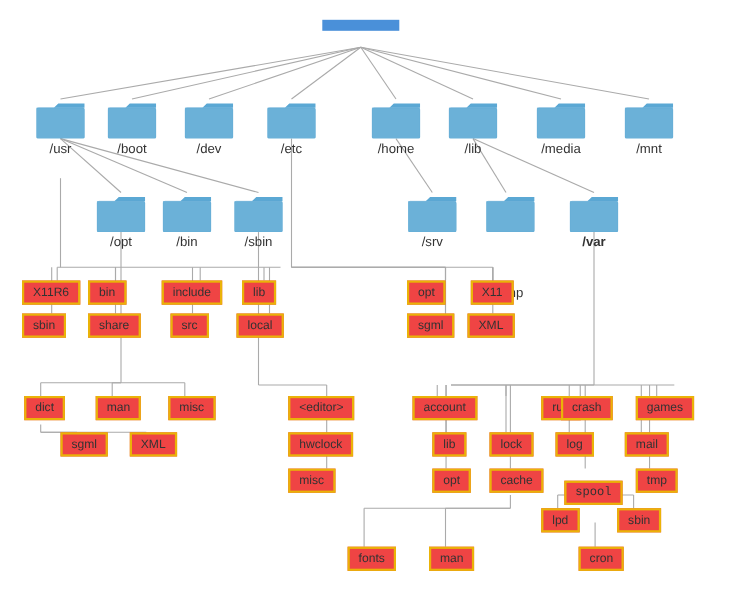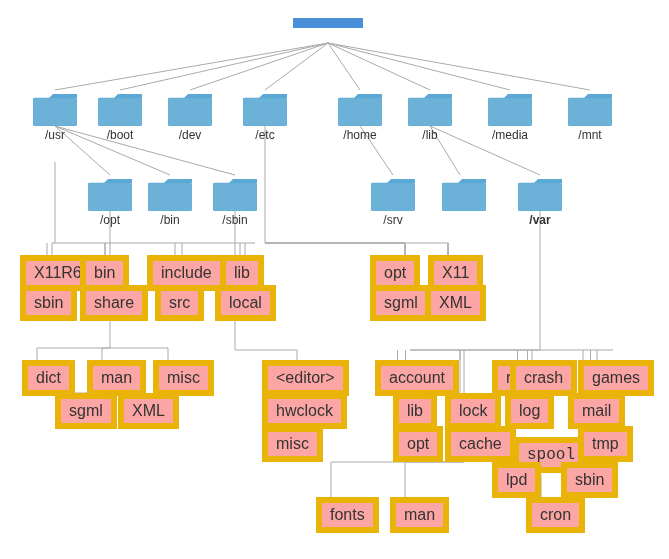--- a/index.html
+++ b/index.html
@@ -36,24 +36,24 @@
       height: 36px;
     }
     .node-label {
       font-size: 12px;
       color: #333;
       text-align: center;
       margin-top: 2px;
     }
     .box-node {
       position: absolute;
-      border: 6px solid #eab308;
-      background: #fca5a5;
+      border: 2px solid #eab308;
+      background: #ef4444;
       padding: 3px 8px;
-      font-size: 16px;
+      font-size: 11px;
       color: #333;
       text-align: center;
       white-space: nowrap;
     }
     .root-box {
       position: absolute;
       background: #4a90d9;
       color: #fff;
       font-weight: bold;
       font-size: 15px;

